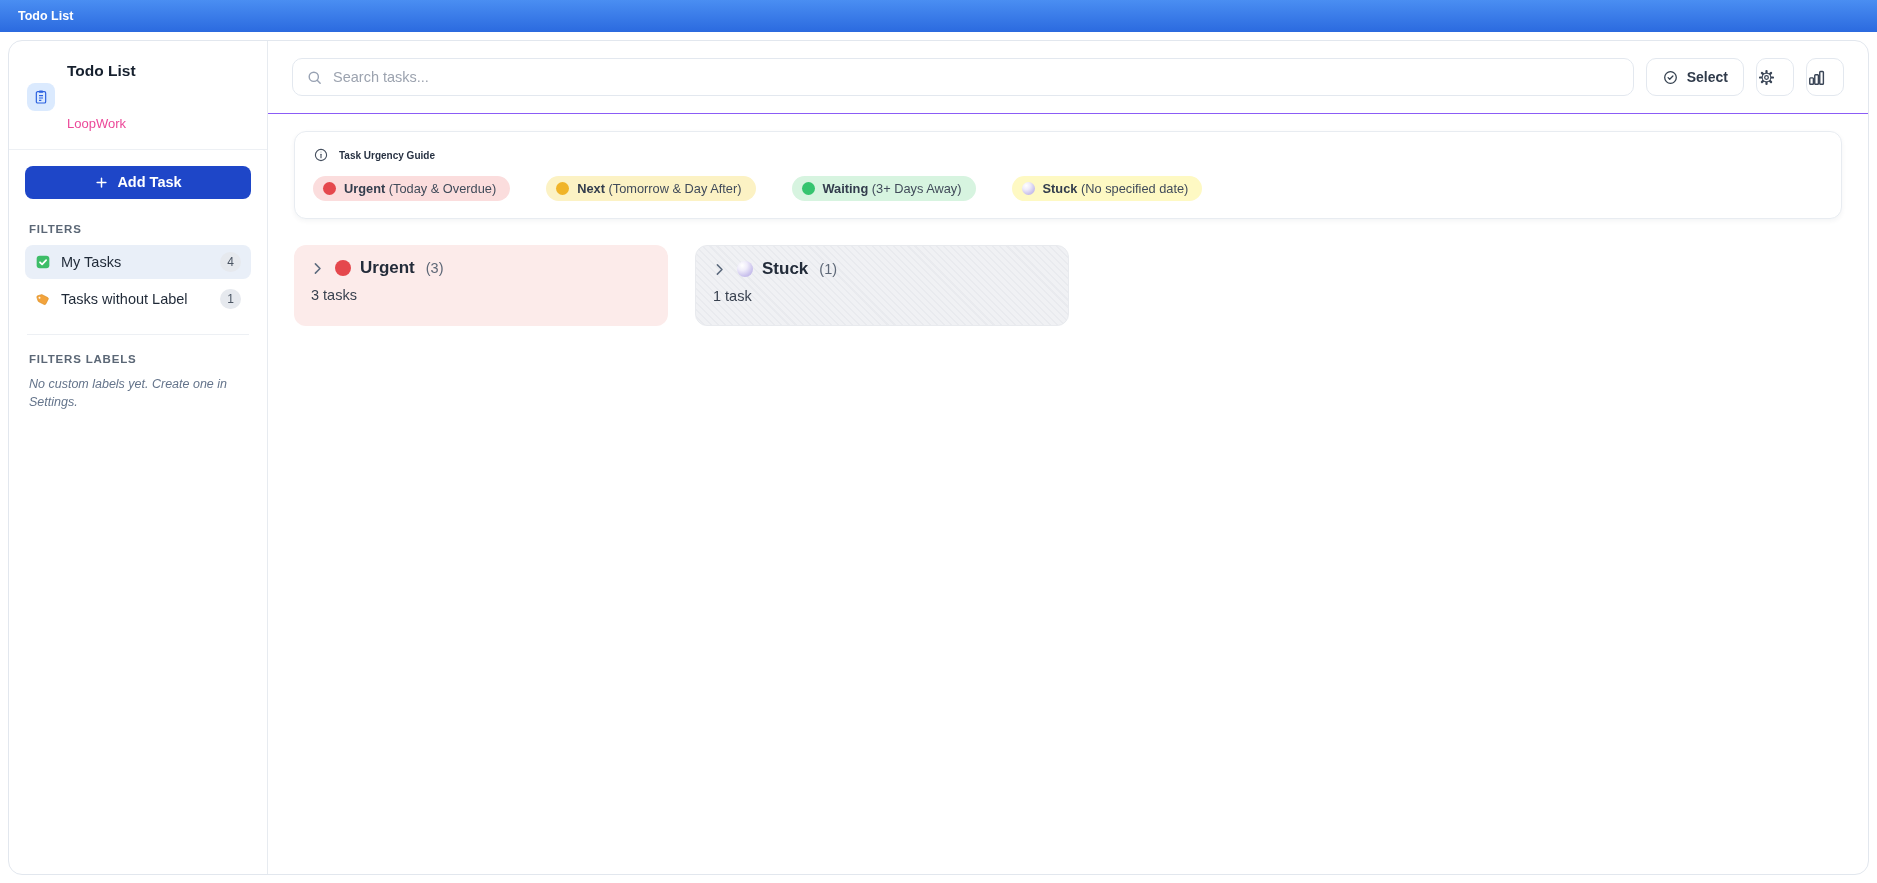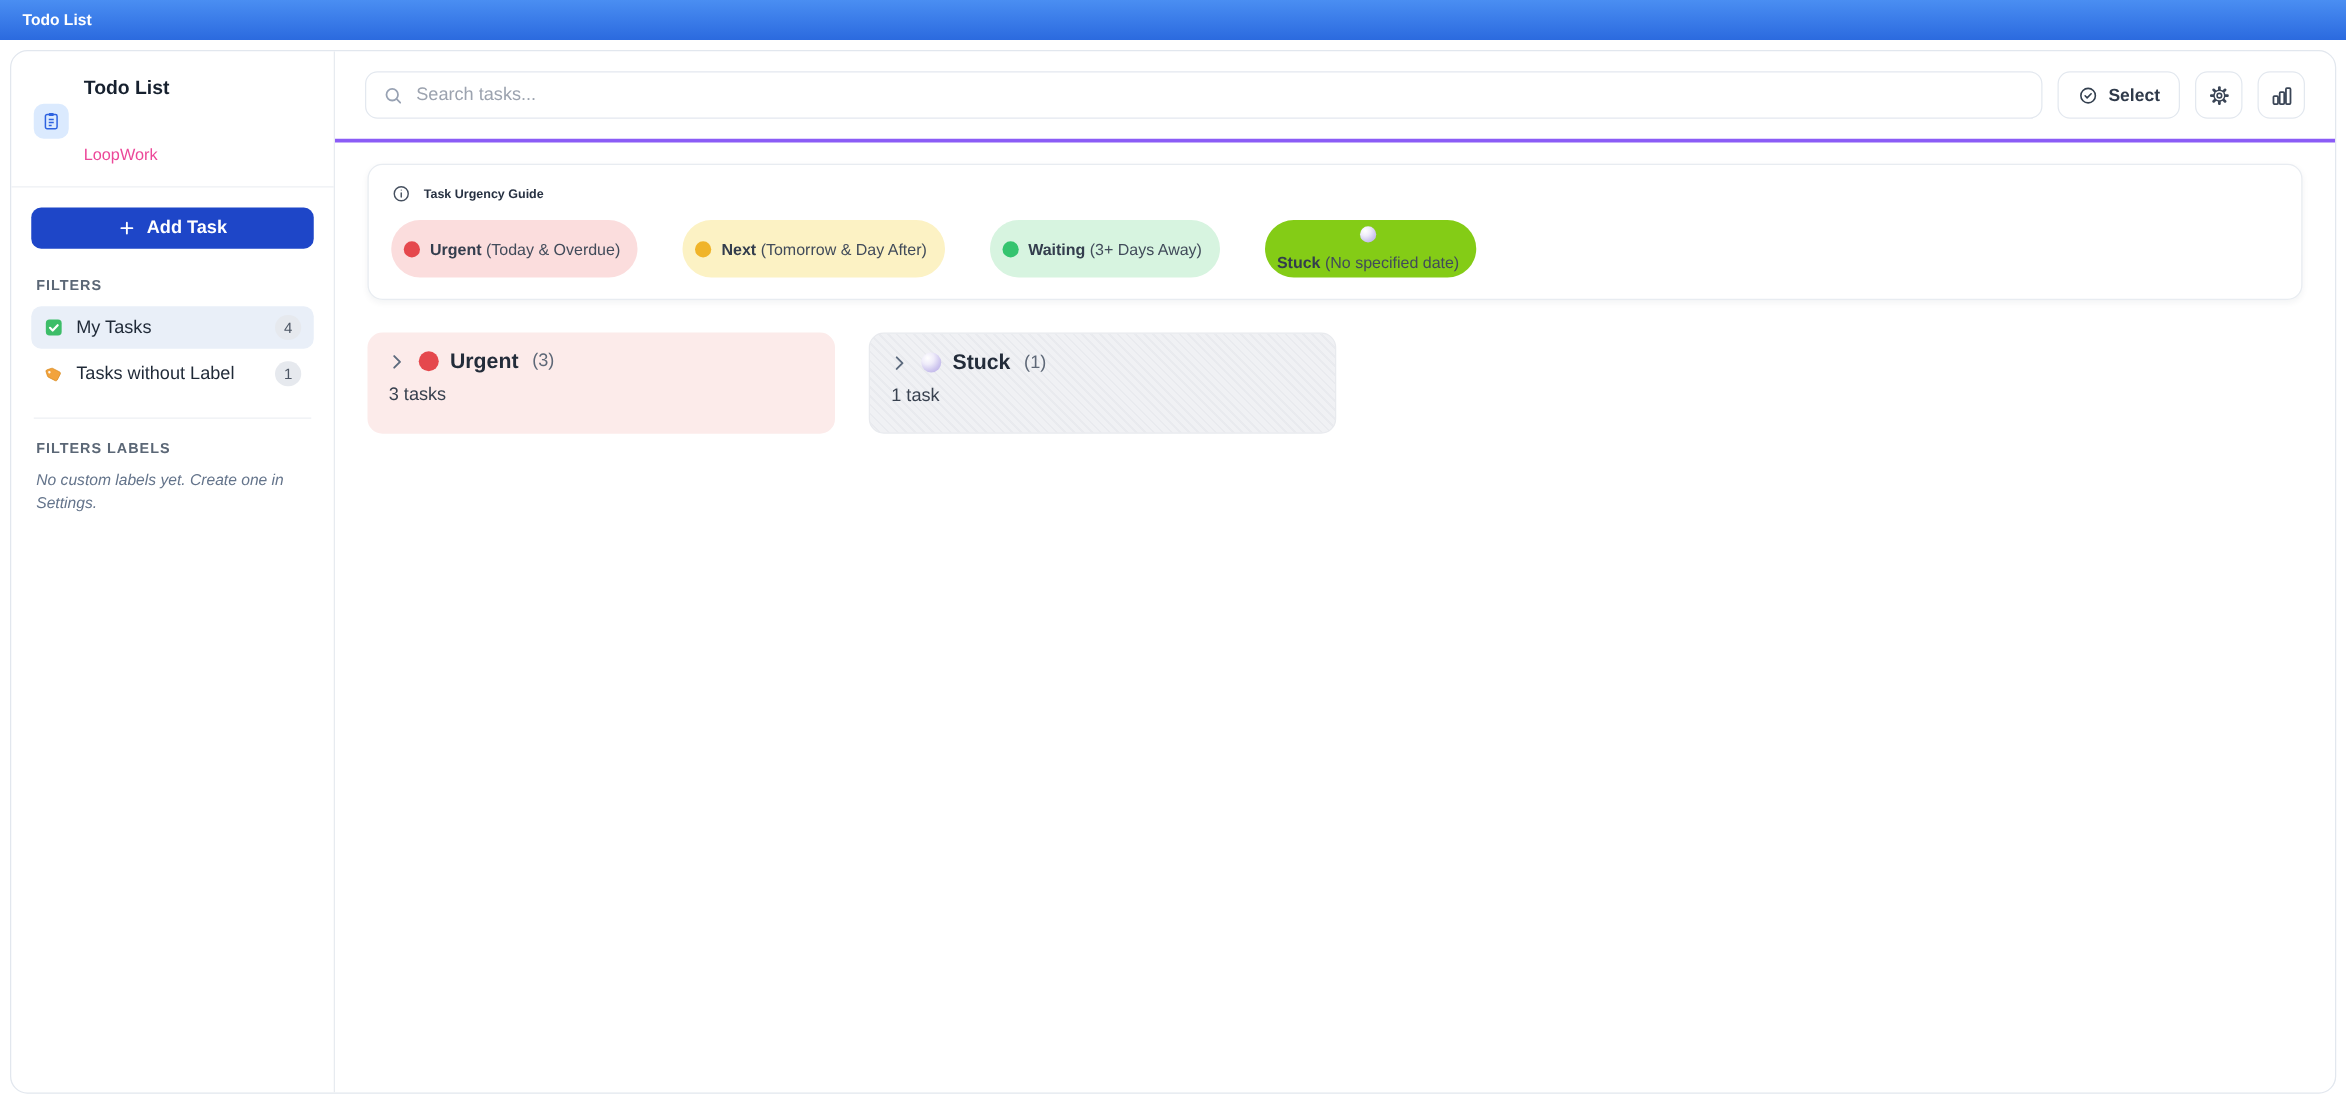--- a/index.html
+++ b/index.html
@@ -31,29 +31,29 @@
   .nav-label { flex:1; white-space:nowrap; overflow:hidden; }
   .count-badge { min-width:21px; height:20px; border-radius:999px; background:#e6e9ee;
                  color:#4b5563; font-size:12px; display:flex; align-items:center;
                  justify-content:center; padding:0 6px; }
   .mid-divider { height:1px; background:#edf0f4; margin:18px 2px 18px; }
   .empty-hint { font-size:12.5px; font-style:italic; color:#64748b; line-height:1.45;
                 margin:0 4px; max-width:200px; }
   
   .main { flex:1; display:flex; flex-direction:column; min-width:0; }
   .toolbar { height:73px; display:flex; align-items:center; gap:12px; padding:0 24px;
-             border-bottom:3px solid #8b5cf6; flex-shrink:0; }
+             border-bottom:1px solid #8b5cf6; flex-shrink:0; }
   .search-box { flex:1; height:38px; border:1px solid #e3e8ef; border-radius:10px;
                 display:flex; align-items:center; gap:10px; padding:0 13px; background:#fff; }
   .search-box input { border:none; outline:none; flex:1; font-size:14.5px; color:#374151;
                       background:transparent; font-family:"Liberation Sans", sans-serif; }
   .search-box input::placeholder { color:#9ca3af; }
   .btn { height:38px; border:1px solid #e3e8ef; border-radius:10px; background:#fff;
          color:#2f3a4a; font-size:14px; font-weight:bold; display:flex; align-items:center;
-         justify-content:center; gap:8px; padding:0 15px; cursor:pointer;
+         gap:8px; padding:0 15px; cursor:pointer;
          font-family:"Liberation Sans", sans-serif; }
   .icon-btn { width:38px; padding:0; flex-shrink:0; }
   .content { padding:17px 26px; flex:1; }
   .guide { border:1px solid #e8ecf1; border-radius:12px; padding:15px 18px 17px;
            box-shadow:0 2px 5px rgba(20,30,60,.05); background:#fff; }
   .guide-head { display:flex; align-items:center; gap:10px; font-size:10px; font-weight:bold;
                 color:#273142; margin-bottom:13px; }
   .pill-row { display:flex; gap:36px; flex-wrap:wrap; }
   .pill { border-radius:999px; padding:5px 14px 5px 10px; font-size:12.8px; color:#414b5a;
           display:flex; align-items:center; gap:8px; white-space:nowrap; }
@@ -206,21 +206,21 @@
             <span><b>Urgent</b>&nbsp;<span>(Today &amp; Overdue)</span></span>
           </span>
           <span class="pill" style="background-color: rgb(252, 242, 196);">
             <span class="dot" style="background-color: rgb(240, 180, 41);"></span>
             <span><b>Next</b>&nbsp;<span>(Tomorrow &amp; Day After)</span></span>
           </span>
           <span class="pill" style="background-color: rgb(215, 244, 224);">
             <span class="dot" style="background-color: rgb(53, 196, 111);"></span>
             <span><b>Waiting</b>&nbsp;<span>(3+ Days Away)</span></span>
           </span>
-          <span class="pill" style="background-color: #84cc16; flex-direction: column;">
+          <span class="pill" style="background-color: #fef9c3;">
             <span class="dot moon"></span>
             <span><b>Stuck</b>&nbsp;<span>(No specified date)</span></span>
           </span>
         </div>
       </div>
 
       <div class="group-row">
 
         <div class="group-card" style="background-color: rgb(252, 235, 234);">
           <div class="group-head">

